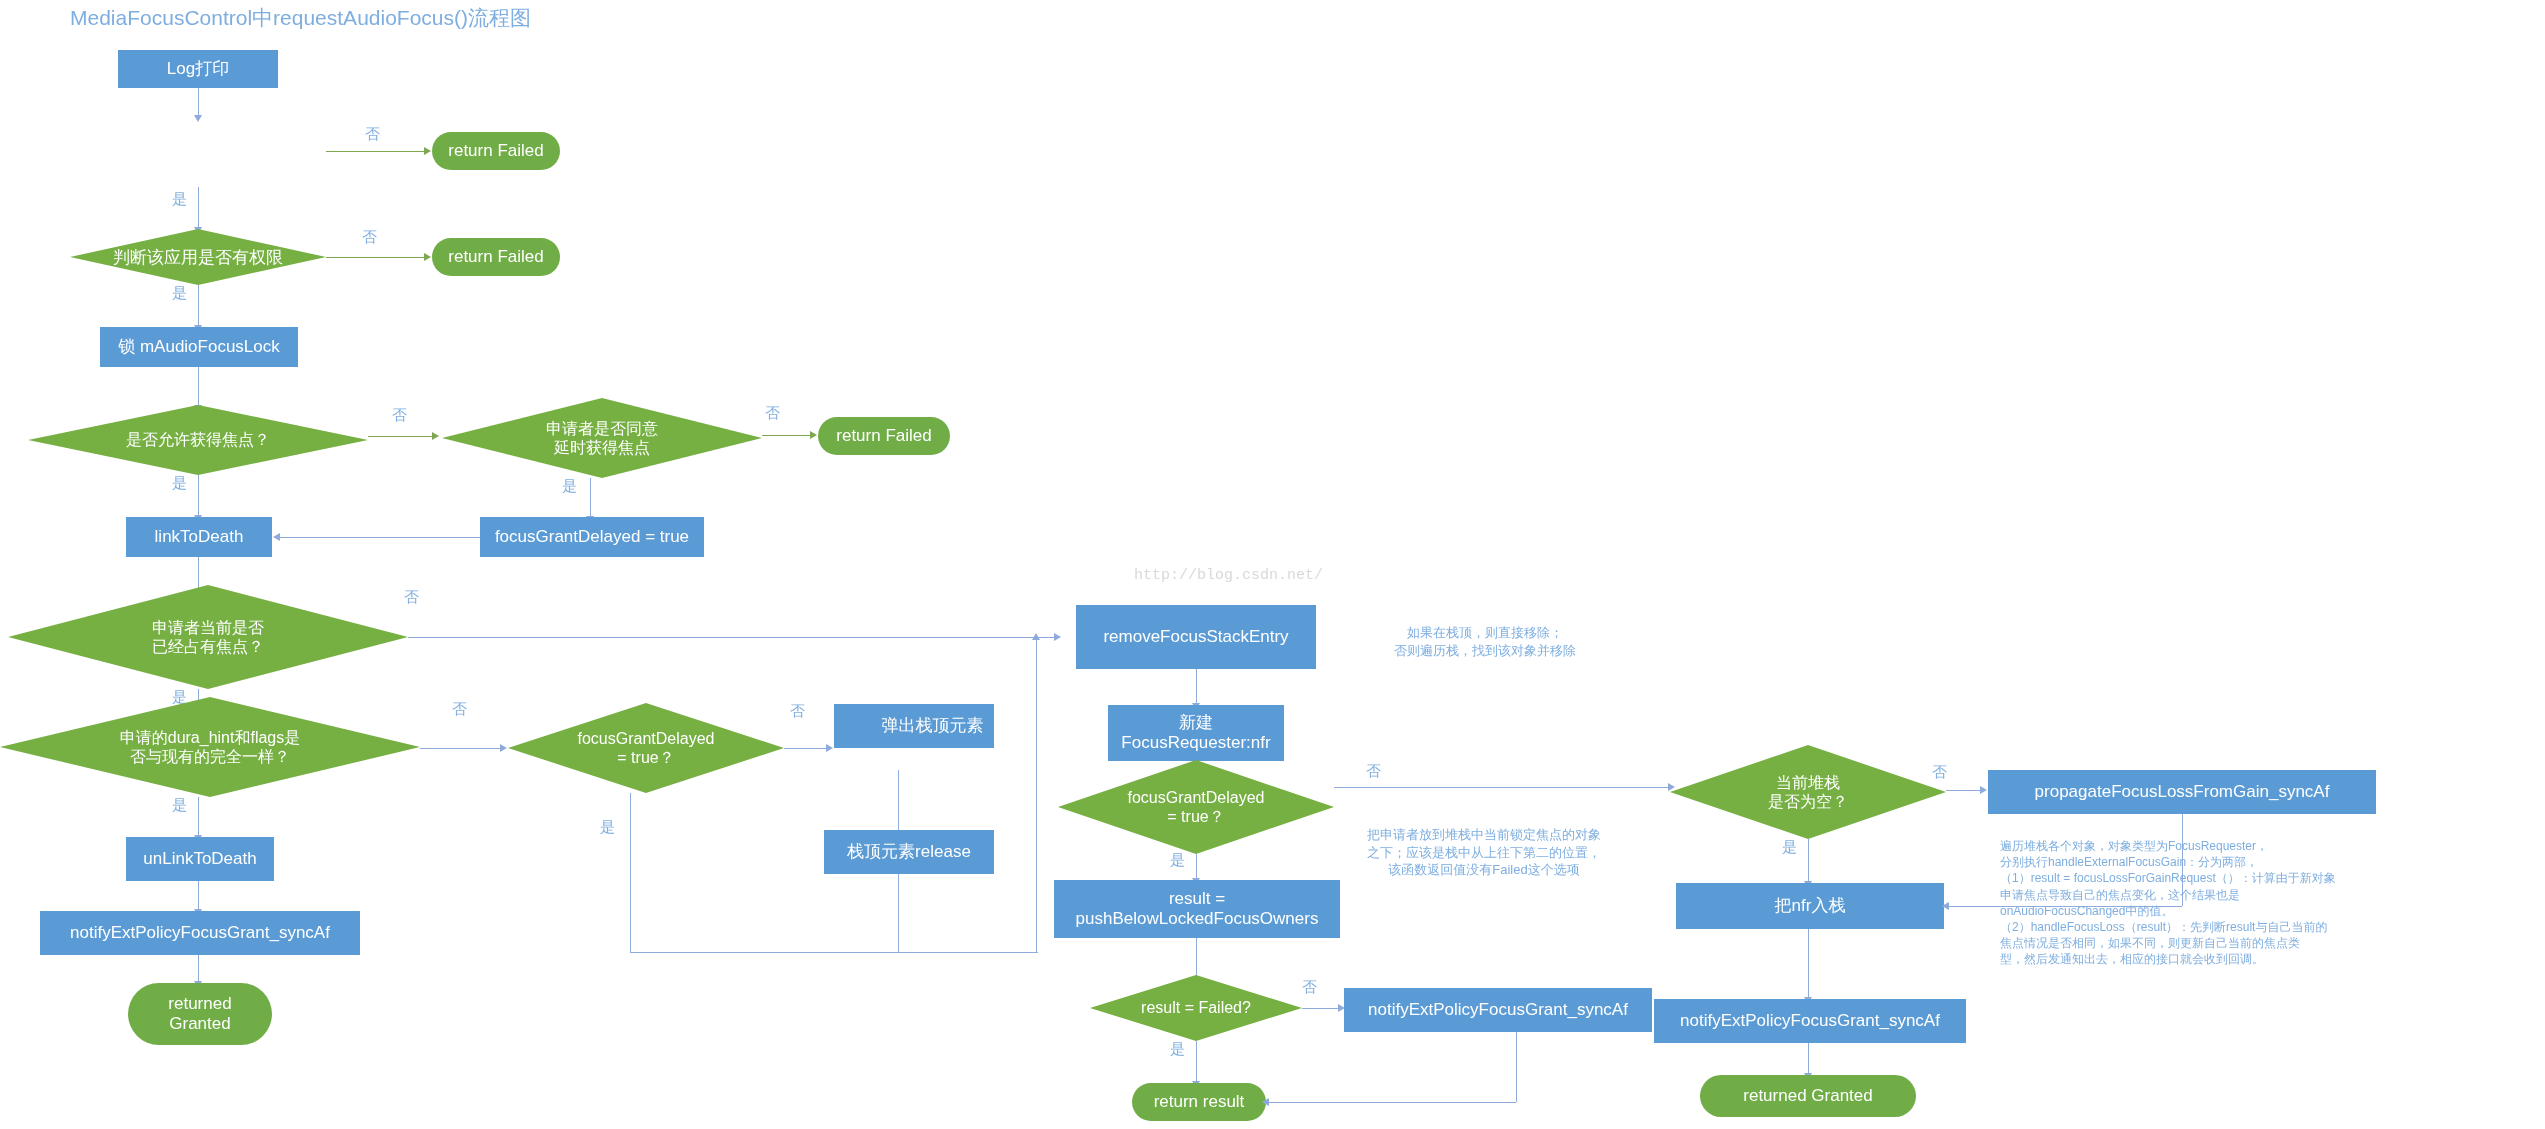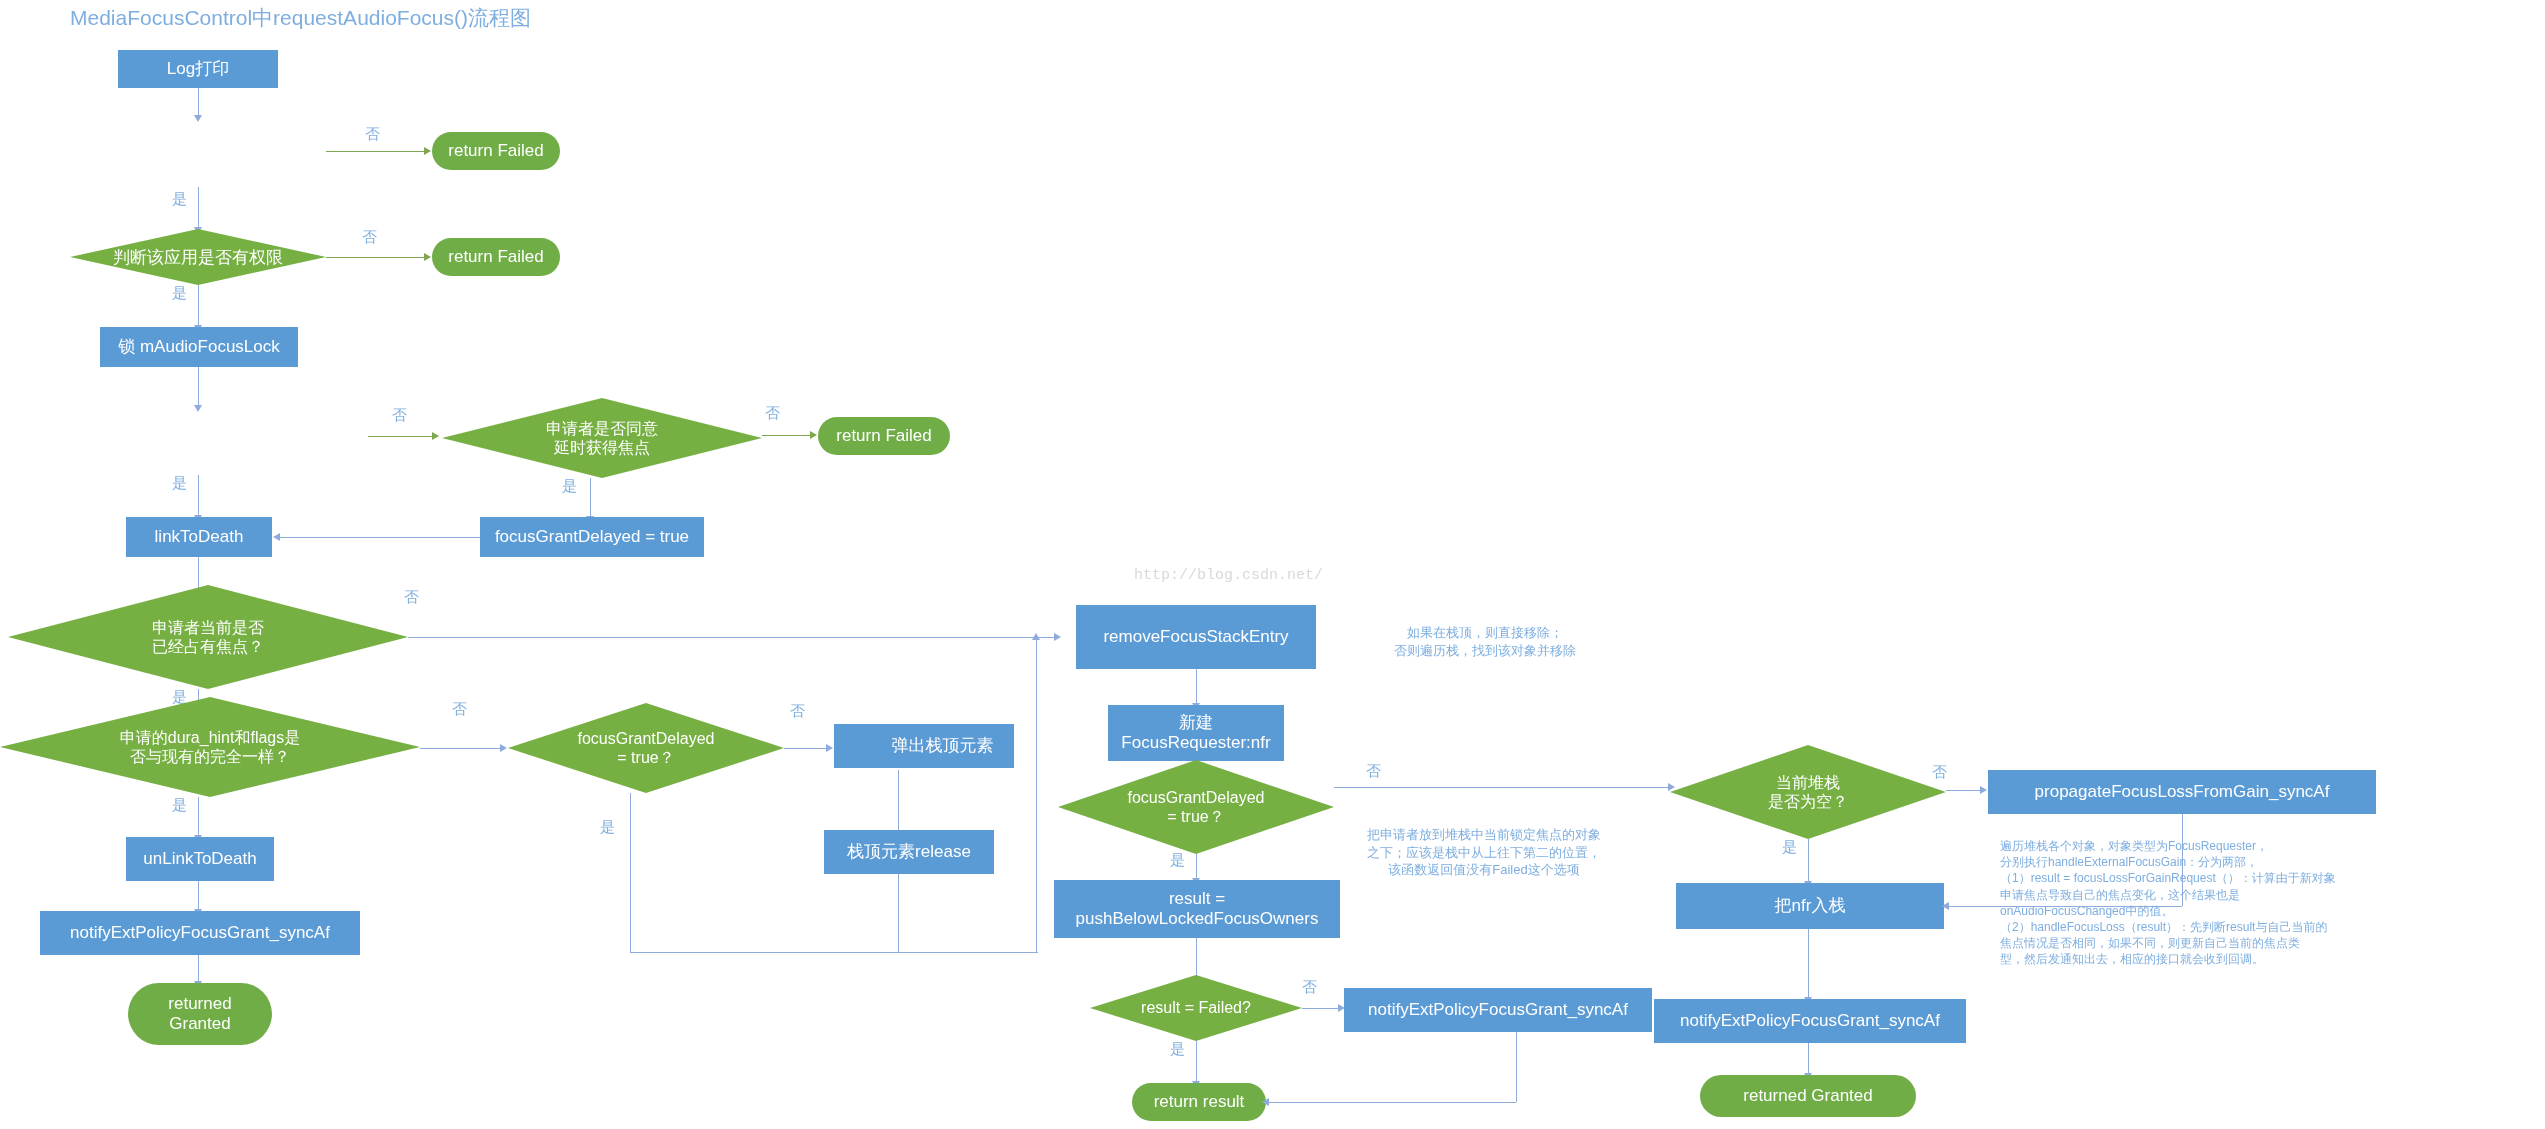--- a/index.html
+++ b/index.html
@@ -104,20 +104,23 @@
   <div class="node term" style="left:432px;top:238px;width:128px;height:38px;">return Failed</div>
 
   <div class="ln v" style="left:198px;top:285px;height:42px;"></div>
   <div class="arrow down" style="left:194px;top:325px;"></div>
   <div class="edgelabel" style="left:172px;top:284px;">是</div>
 
   <div class="node rect" style="left:100px;top:327px;width:198px;height:40px;">锁 mAudioFocusLock</div>
   <div class="ln v" style="left:198px;top:367px;height:40px;"></div>
   <div class="arrow down" style="left:194px;top:405px;"></div>
 
+  <div class="node diamond" style="left:28px;top:405px;width:340px;height:70px;">
+    <div class="dtext">是否允许获得焦点？</div>
+  </div>
 
   <div class="ln h green" style="left:368px;top:436px;width:66px;"></div>
   <div class="arrow right green" style="left:432px;top:432px;"></div>
   <div class="edgelabel" style="left:392px;top:406px;">否</div>
 
   <div class="ln v" style="left:198px;top:475px;height:42px;"></div>
   <div class="arrow down" style="left:194px;top:515px;"></div>
   <div class="edgelabel" style="left:172px;top:474px;">是</div>
 
   <div class="node diamond" style="left:442px;top:398px;width:320px;height:80px;">
@@ -189,21 +192,21 @@
   </div>
 
   <div class="ln h" style="left:784px;top:748px;width:44px;"></div>
   <div class="arrow right" style="left:826px;top:744px;"></div>
   <div class="edgelabel" style="left:790px;top:702px;">否</div>
 
   <div class="ln v" style="left:630px;top:793px;height:160px;"></div>
   <div class="edgelabel" style="left:600px;top:818px;">是</div>
   <div class="ln h" style="left:630px;top:952px;width:268px;"></div>
 
-  <div class="node rect" style="left:834px;top:724px;width:180px;height:44px;padding-left:41px;">弹出栈顶元素</div>
+  <div class="node rect" style="left:834px;top:704px;width:160px;height:44px;padding-left:41px;">弹出栈顶元素</div>
   <div class="ln v" style="left:898px;top:770px;height:60px;"></div>
 
   <div class="node rect" style="left:824px;top:830px;width:170px;height:44px;">栈顶元素release</div>
   <div class="ln v" style="left:898px;top:874px;height:78px;"></div>
 
   <div class="ln v" style="left:1036px;top:637px;height:316px;"></div>
   <div class="ln h" style="left:898px;top:952px;width:140px;"></div>
   <div class="arrow up" style="left:1032px;top:633px;"></div>
 
   <div class="node rect" style="left:1076px;top:605px;width:240px;height:64px;">removeFocusStackEntry</div>

